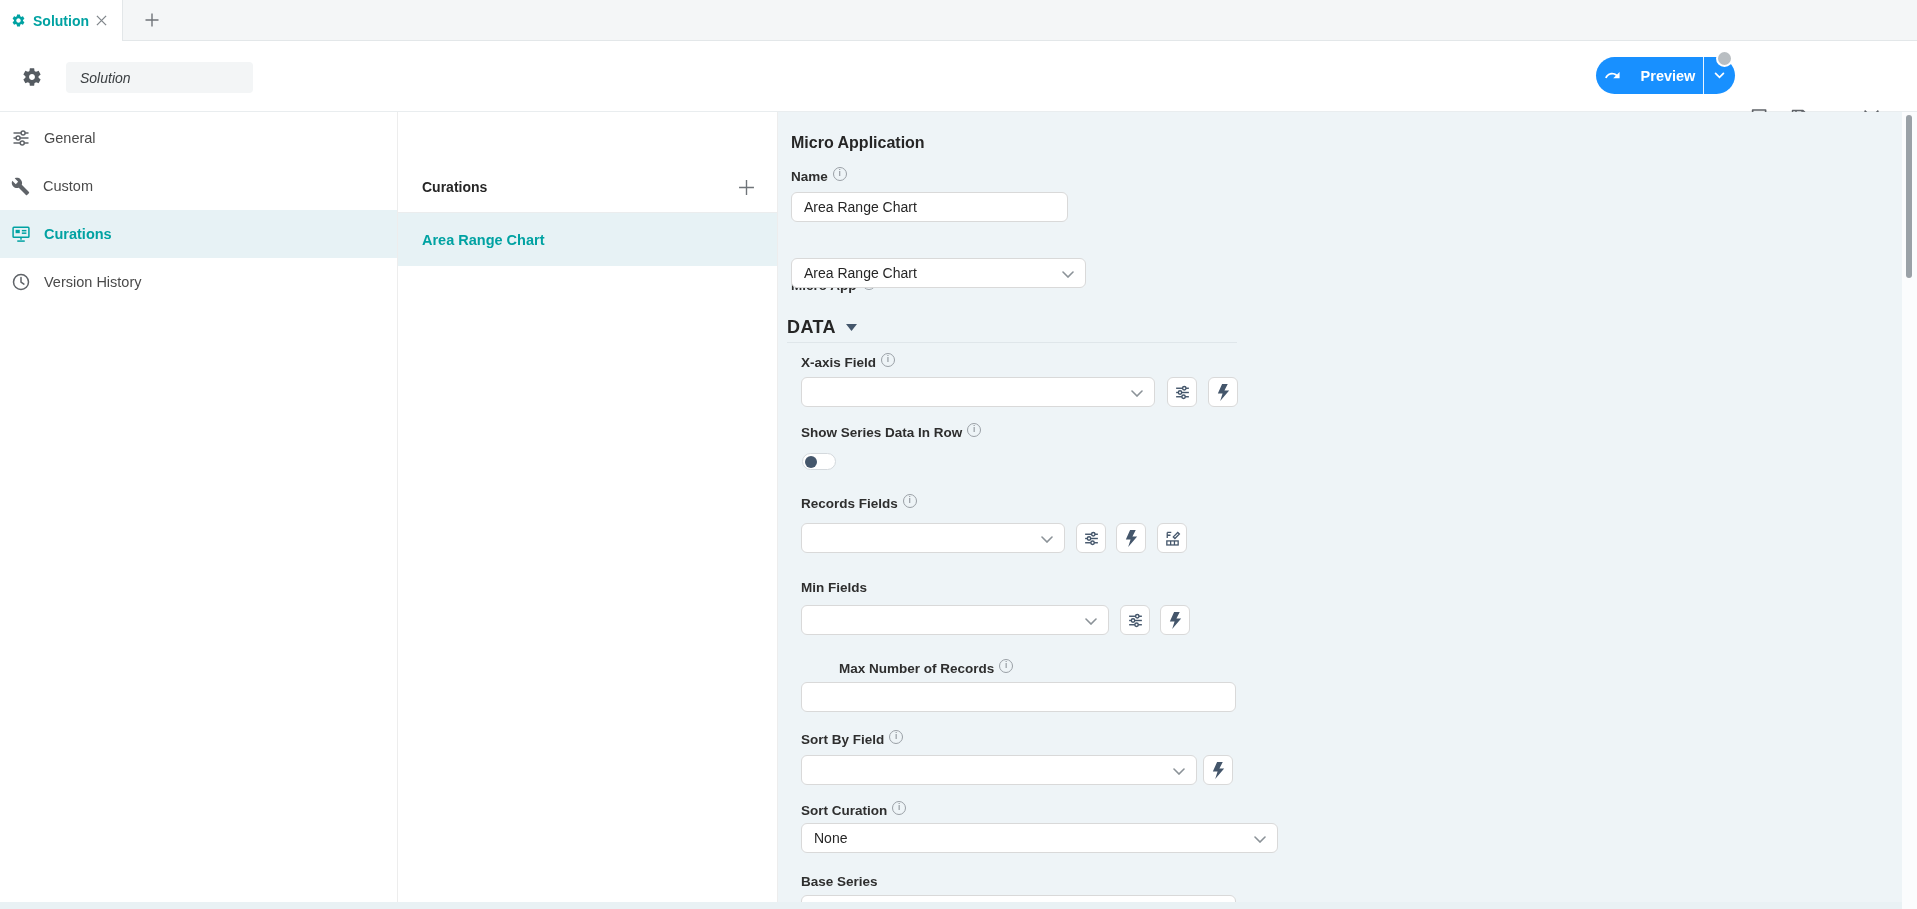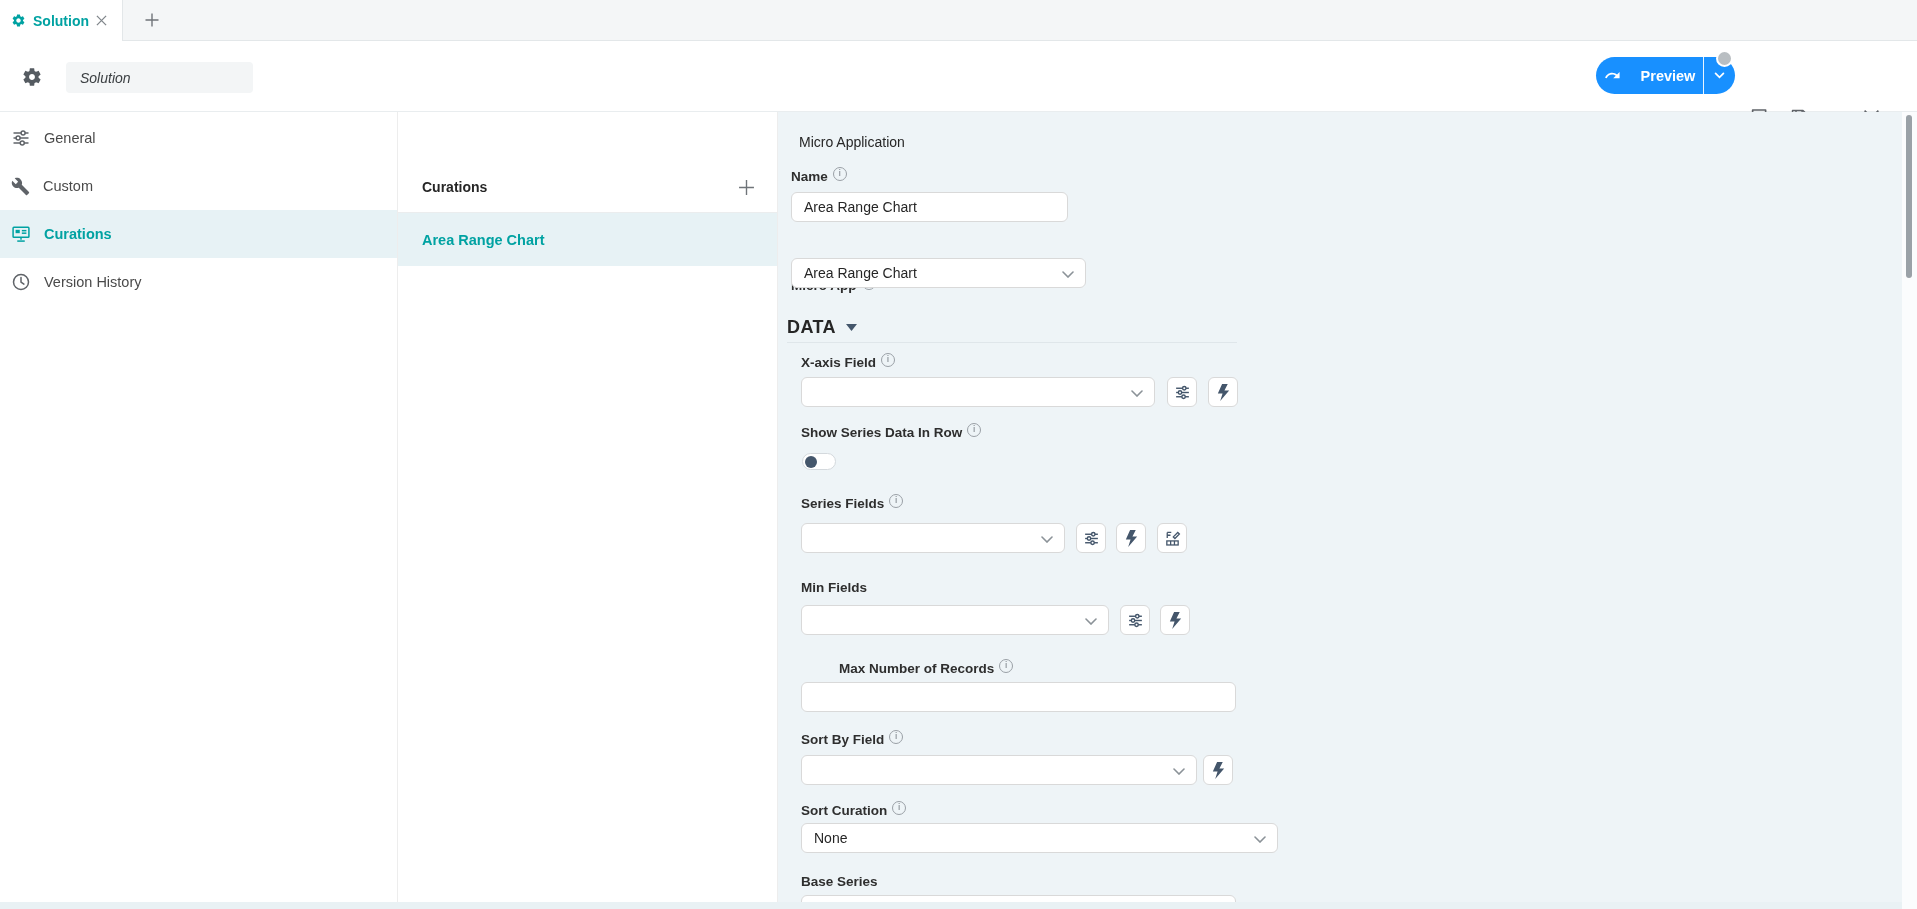--- a/index.html
+++ b/index.html
@@ -24,21 +24,21 @@
   .sidebar{position:absolute;left:0;top:0;width:398px;height:100%;background:#fff;border-right:1px solid #ededed;box-sizing:border-box;}
   .side-item{position:absolute;left:0;width:100%;height:48px;display:flex;align-items:center;padding-left:11px;box-sizing:border-box;gap:13px;font-size:14.5px;color:#4a4a4a;cursor:default;}
   .side-item.active{background:#e7f2f5;color:#00a2a2;font-weight:bold;}
   .listpanel{position:absolute;left:398px;top:0;width:380px;height:100%;background:#fff;border-right:1px solid #ededed;box-sizing:border-box;}
   .list-row{position:absolute;left:0;width:100%;display:flex;align-items:center;padding-left:24px;box-sizing:border-box;font-size:14px;color:#262626;}
   .row1{top:0;height:50px;border-bottom:1px solid #ebedee;font-weight:bold;}
   .row2{top:50px;height:51px;border-bottom:1px solid #ebedee;font-weight:bold;justify-content:space-between;padding-right:22px;}
   .row3{top:101px;height:53px;background:#e7f2f5;color:#00a2a2;font-weight:bold;font-size:14.5px;}
   
   .formpanel{position:absolute;left:778px;top:0;right:0;height:100%;background:#eef4f7;overflow:hidden;}
-  .form-title{position:absolute;left:21px;top:22px;font-size:14px;font-weight:normal;color:#262626;}
+  .form-title{position:absolute;left:13px;top:22px;font-size:16px;font-weight:bold;color:#262626;}
   .f-label{position:absolute;font-size:13.5px;font-weight:bold;color:#2e2e2e;display:flex;align-items:center;gap:5px;white-space:nowrap;}
   .info-i{width:12px;height:12px;border:1px solid #9aa0a6;border-radius:50%;color:#9aa0a6;font-size:8.5px;line-height:11px;text-align:center;font-weight:bold;font-style:normal;position:relative;top:-3px;flex:none;}
   .req{color:#f5222d;font-size:13px;position:relative;top:-2px;}
   .f-box{position:absolute;height:30px;background:#fff;border:1px solid #d9d9d9;border-radius:6px;box-sizing:border-box;display:flex;align-items:center;padding:0 12px;font-size:14px;color:#262626;}
   .f-box .chev{position:absolute;right:11px;top:12px;}
   .icon-btn{position:absolute;width:30px;height:30px;background:#fff;border:1px solid #d9d9d9;border-radius:6px;box-sizing:border-box;display:flex;align-items:center;justify-content:center;color:#44566b;}
   .data-head{position:absolute;left:9px;top:205px;display:flex;align-items:center;gap:10px;font-size:18px;font-weight:bold;color:#262626;letter-spacing:.4px;}
   .divider{position:absolute;left:9px;top:230px;width:450px;height:1px;background:#dfe6ea;}
   .toggle{position:absolute;left:24px;top:341px;width:34px;height:17px;border:1px solid #d4d9dd;border-radius:9px;background:#fff;box-sizing:border-box;}
   .toggle-knob{position:absolute;left:2px;top:1.5px;width:12px;height:12px;border-radius:50%;background:#44566b;}
@@ -261,21 +261,21 @@
 
       <div class="f-label" style="left:23px;top:313px;">
         <span>Show Series Data In Row</span>
         <span class="info-i">i</span>
       </div>
       <div class="toggle">
         <span class="toggle-knob"></span>
       </div>
 
       <div class="f-label" style="left:23px;top:384px;">
-        <span>Series Fields</span>
+        <span>Records Fields</span>
         <span class="info-i">i</span>
       </div>
       <div class="f-box" style="left:23px;top:411px;width:264px;">
         <span></span>
         <span class="icon chev">
           <svg width="12" height="7" viewBox="0 0 12 7" stroke="#8b9298" stroke-width="1.6" fill="none" stroke-linecap="round">
               <path d="M1 1l5 5 5-5"></path>
             </svg>
         </span>
       </div>

